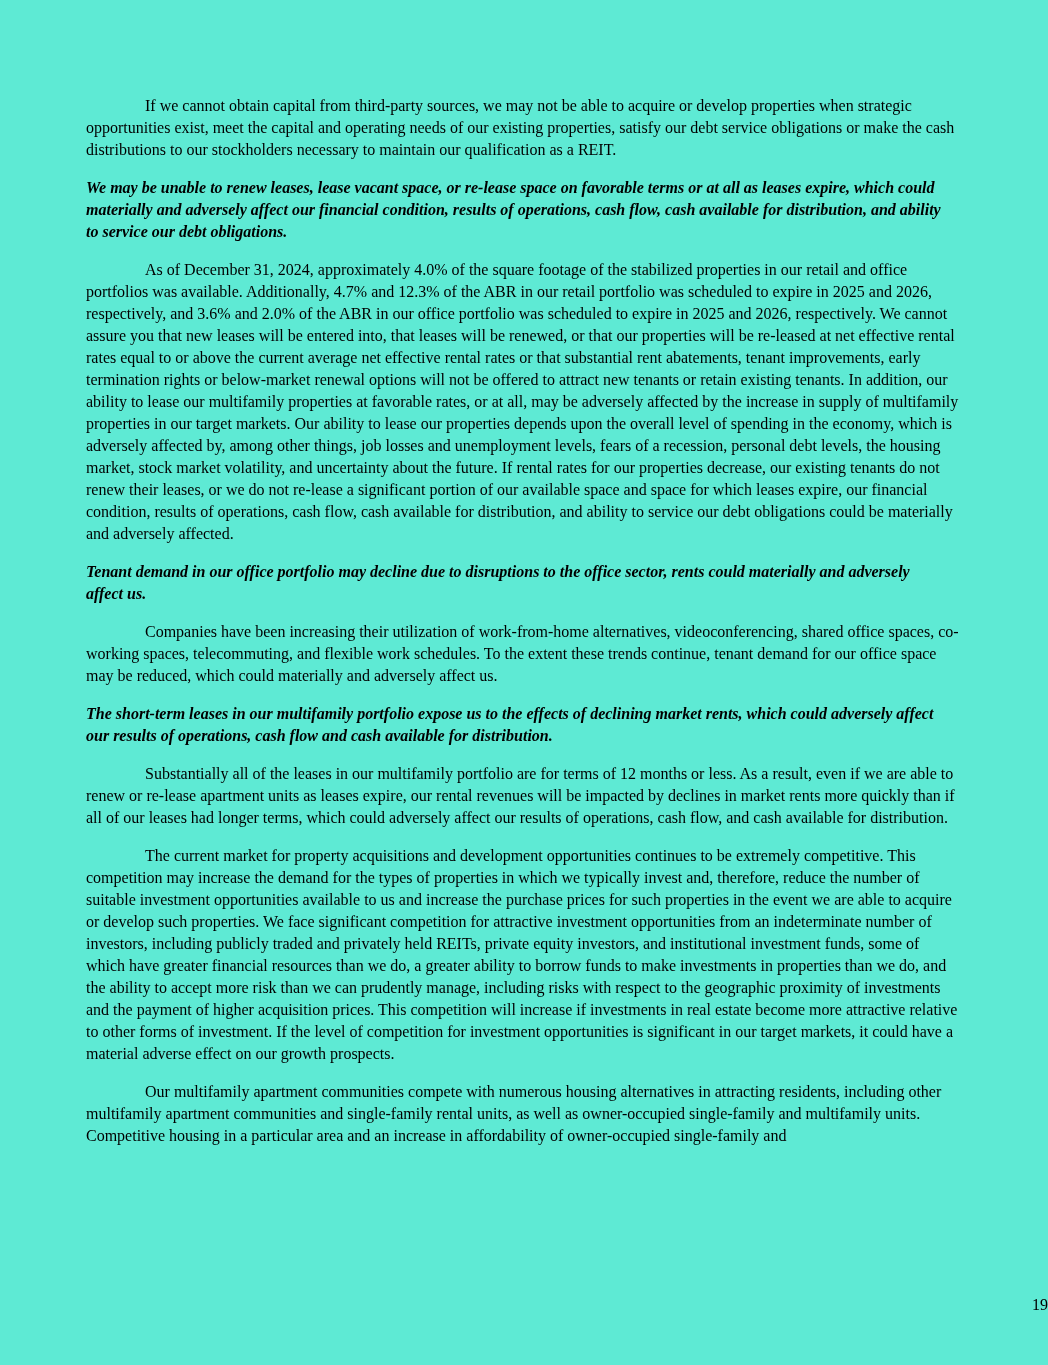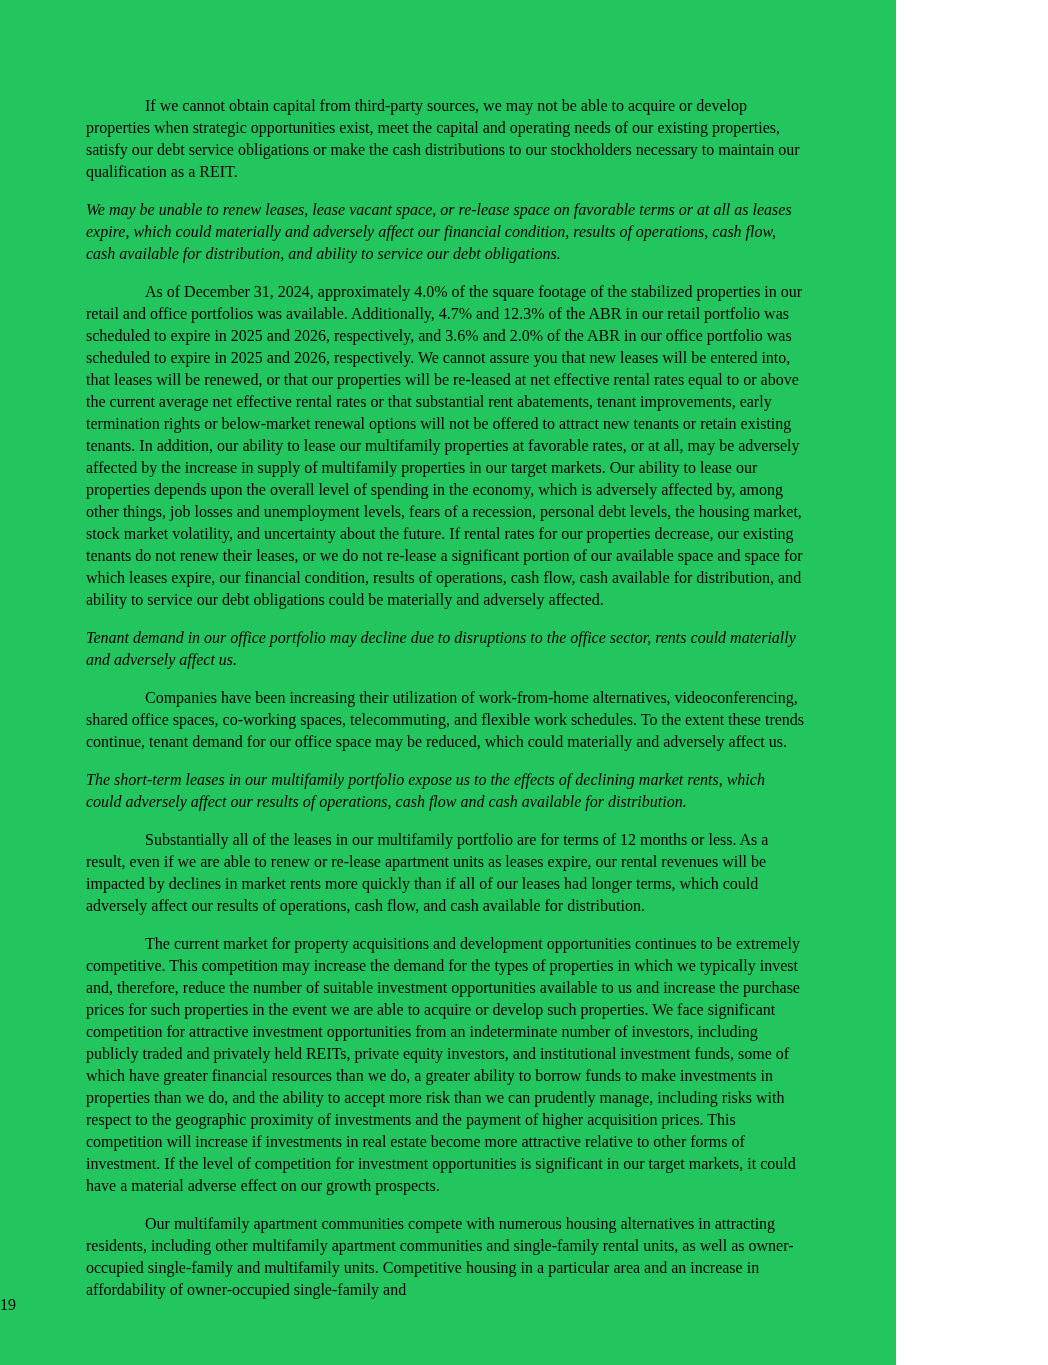--- a/index.html
+++ b/index.html
@@ -9,51 +9,51 @@
   }
   body {
     width: 1048px;
     height: 1365px;
     font-family: "Liberation Serif", "DejaVu Serif", serif;
     color: #000000;
   }
   .page {
     position: relative;
     box-sizing: border-box;
-    width: 896px;
+    width: 1048px;
     height: 1365px;
     padding: 95px 86px 70px 86px;
-    background: #22c55e;
+    background: #5eead4;
     overflow: hidden;
   }
   .body-text {
     font-size: 16px;
     line-height: 22px;
     text-align: left;
   }
   p.para {
     margin: 0 0 16px 0;
     text-indent: 59px;
     font-size: 16px;
     line-height: 22px;
   }
   p.risk-heading {
     margin: 0 12px 16px 0;
     text-indent: 0;
     font-size: 16px;
     line-height: 22px;
-    font-weight: normal;
+    font-weight: bold;
     font-style: italic;
   }
   .page-footer {
     position: absolute;
     top: 1294px;
     left: 0;
     width: 1048px;
-    text-align: left;
+    text-align: right;
     font-size: 16px;
     line-height: 22px;
   }
 </style>
 </head>
 <body>
 
 <div class="page">
   <div class="body-text">
     <p class="para">If we cannot obtain capital from third-party sources, we may not be able to acquire or develop properties when strategic opportunities exist, meet the capital and operating needs of our existing properties, satisfy our debt service obligations or make the cash distributions to our stockholders necessary to maintain our qualification as a REIT.</p>

